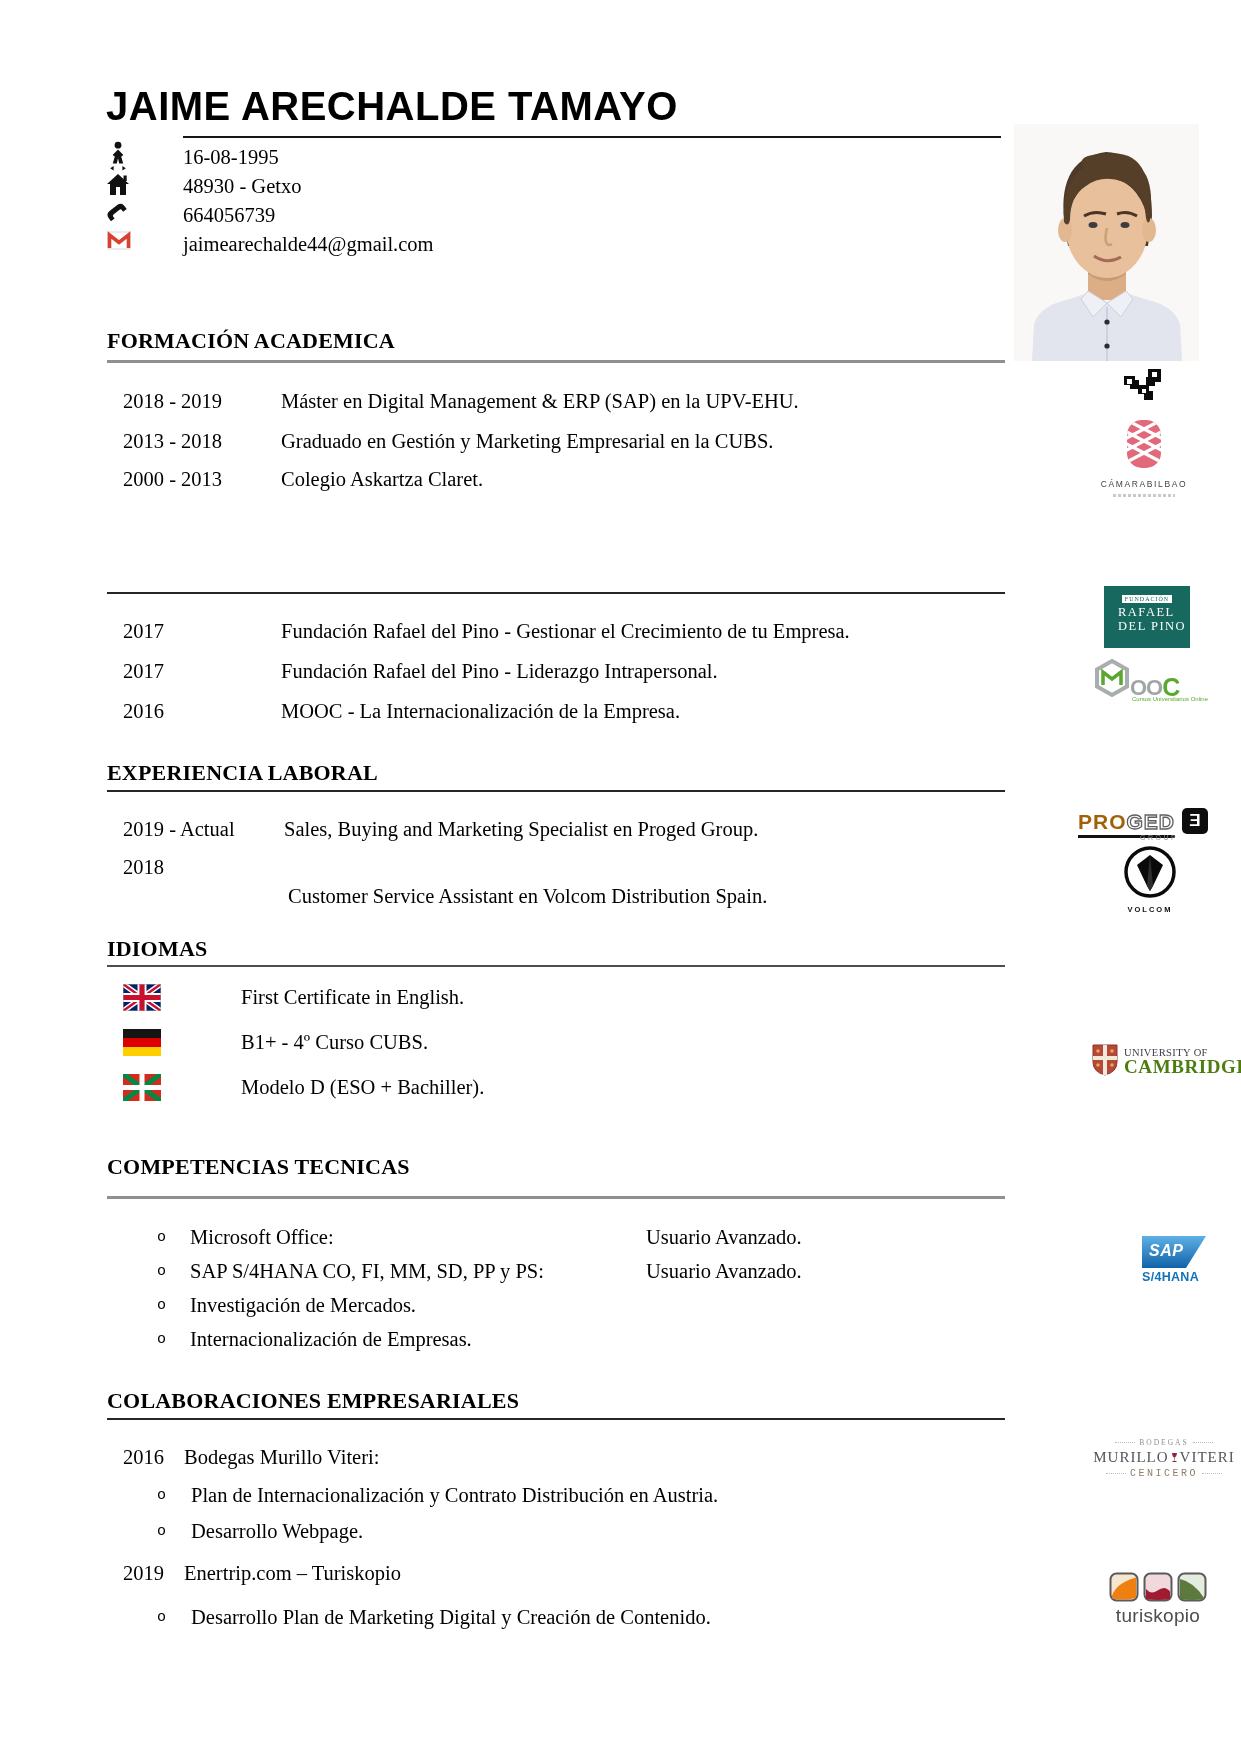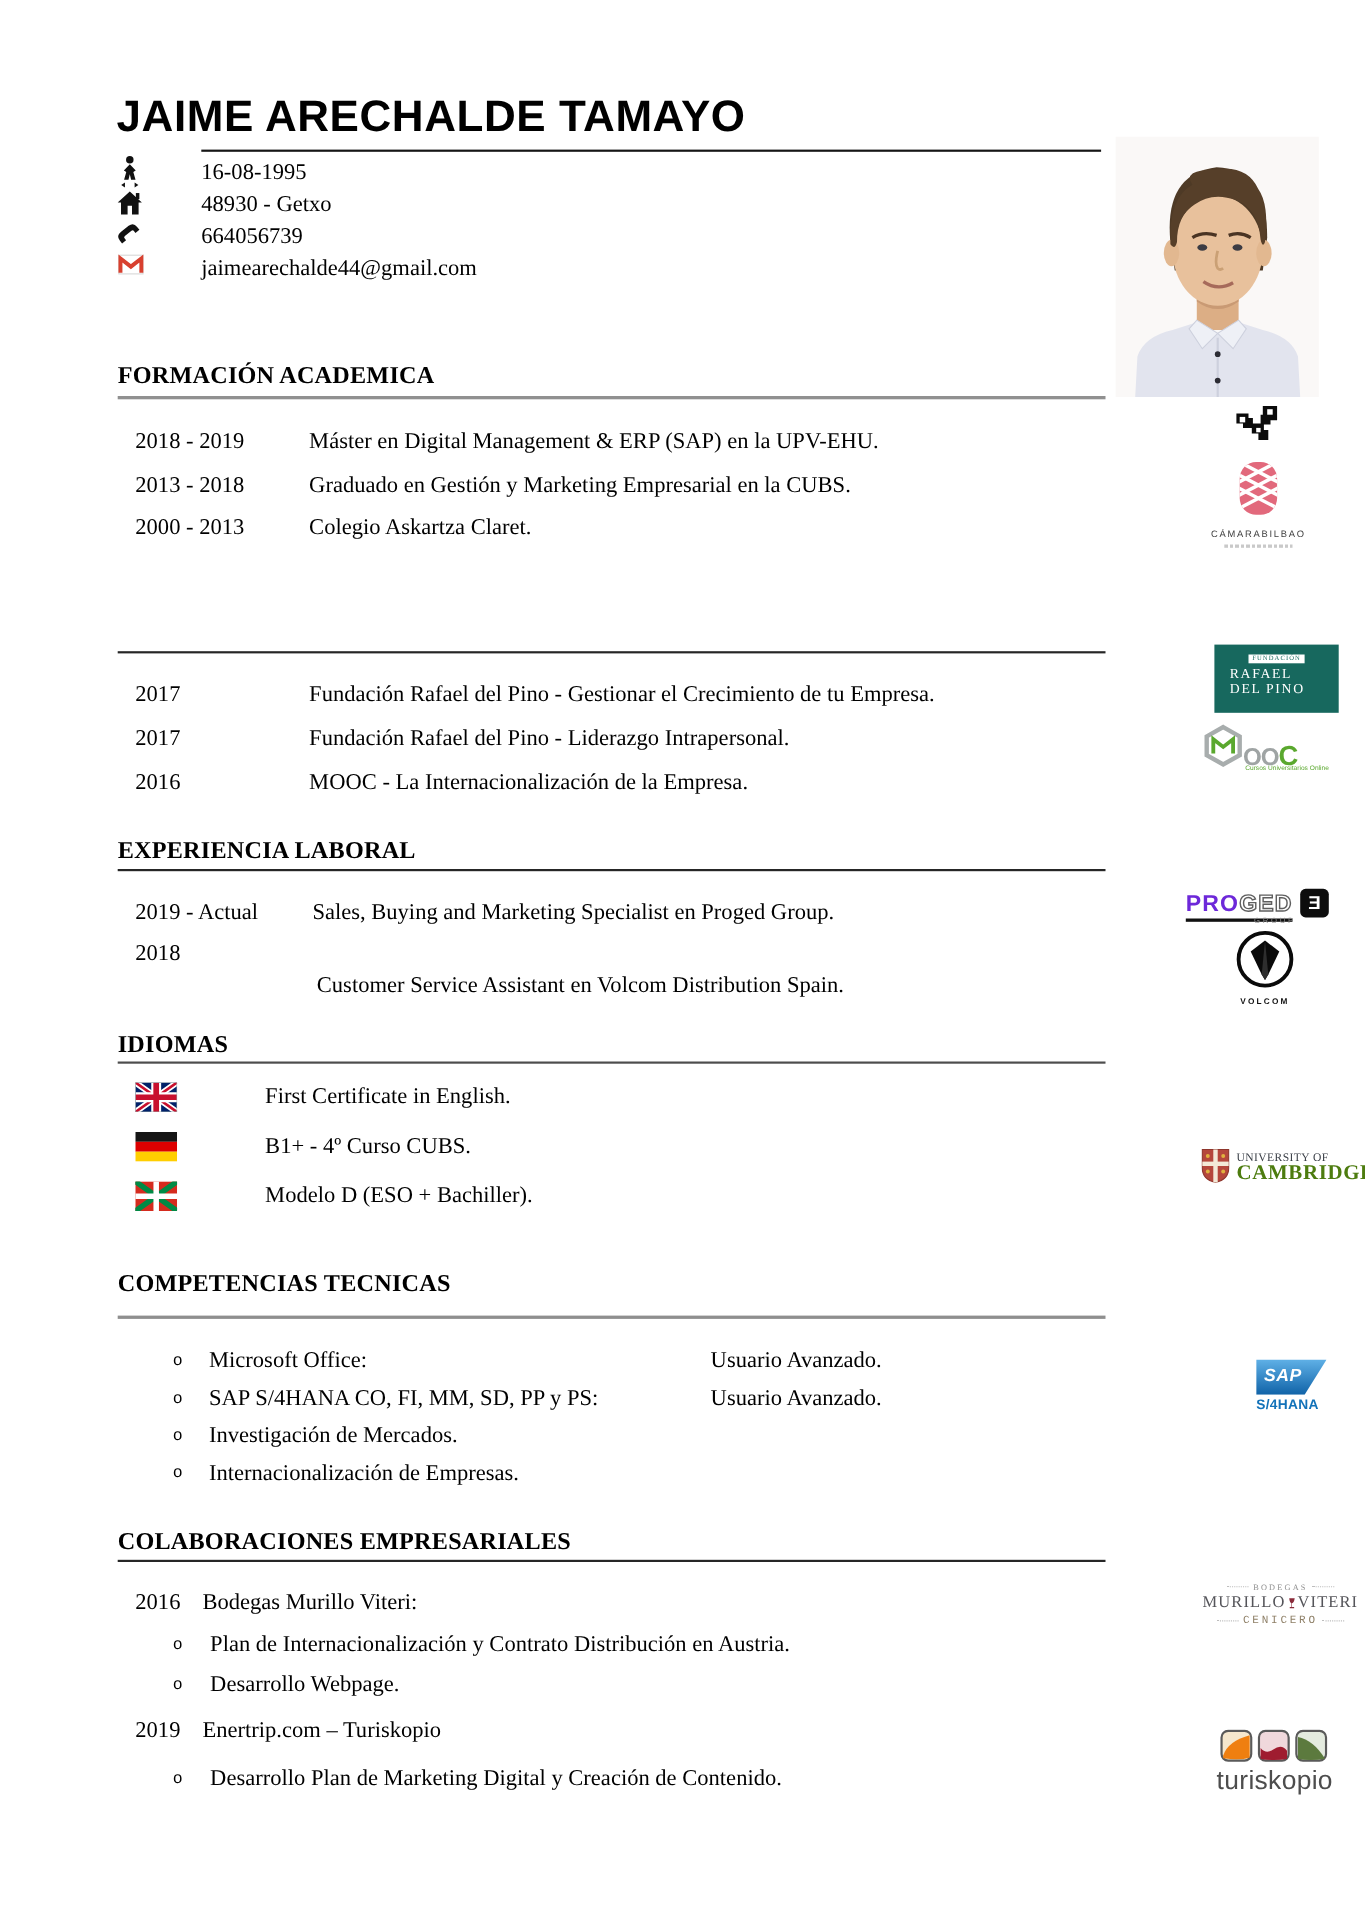--- a/index.html
+++ b/index.html
@@ -21,32 +21,32 @@
   .b-text{position:absolute;left:174px;font-size:20.5px;white-space:nowrap;}
   .b-level{position:absolute;left:630px;font-size:20.5px;white-space:nowrap;}
   .flag{position:absolute;left:107px;top:-2px;}
   .lang-text{position:absolute;left:225px;font-size:20.5px;white-space:nowrap;}
   
   .logo{position:absolute;font-family:"Liberation Sans","DejaVu Sans",sans-serif;}
   .camara{width:112px;text-align:center;}
   .camara-label{font-size:8.5px;letter-spacing:1.6px;color:#3f3f3f;margin-top:5px;white-space:nowrap;}
   .camara-sub{width:62px;height:3px;margin:5px auto 0;
               background:repeating-linear-gradient(90deg,#c9c9c9 0 3px,#fff 3px 5px);}
-  .rafael{width:113px;height:62px;background:#17685e;color:#fff;text-align:center;
+  .rafael{width:86px;height:62px;background:#17685e;color:#fff;text-align:center;
           font-family:"Liberation Serif",serif;}
   .rafael-top{font-size:6px;letter-spacing:1px;margin-top:9px;display:inline-block;
               background:#fff;color:#17685e;padding:0 3px;line-height:8px;}
   .rafael-l{font-size:12.5px;letter-spacing:1.5px;line-height:14px;text-align:left;margin-left:14px;}
   .mooc{display:flex;align-items:flex-end;}
   .mooc-oo{font-size:22px;font-weight:bold;color:#9fa4a4;letter-spacing:-1px;line-height:20px;}
   .mooc-c{font-size:25px;font-weight:bold;color:#5aa82e;line-height:21px;}
   .mooc-sub{position:absolute;left:38px;top:38px;font-size:6px;color:#5aa82e;white-space:nowrap;}
   .proged{width:136px;}
   .proged-line{display:inline-block;border-bottom:3px solid #111;padding-bottom:1px;}
-  .proged-pro{font-size:21px;font-weight:900;letter-spacing:1px;color:#6d28d9;}
+  .proged-pro{font-size:21px;font-weight:900;letter-spacing:1px;color:#a16207;}
   .proged-ged{font-size:21px;font-weight:900;letter-spacing:1px;color:#fff;
               -webkit-text-stroke:1.3px #5f5f5f;}
   .proged-group{position:absolute;left:62px;top:24px;font-size:7px;letter-spacing:2.5px;color:#8b8b8b;}
   .proged-d{position:absolute;left:104px;top:-2px;width:26px;height:26px;background:#0d0d0d;
             border-radius:5px;color:#fff;font-weight:bold;font-size:17px;text-align:center;line-height:26px;}
   .volcom{width:60px;text-align:center;}
   .volcom-label{font-size:7.5px;font-weight:bold;letter-spacing:2px;color:#111;margin-top:1px;}
   .cambridge{display:flex;gap:6px;align-items:center;}
   .camb-l1{font-size:10.5px;letter-spacing:0.4px;color:#3a3f47;font-family:"Liberation Serif",serif;line-height:12px;}
   .camb-l2{font-size:19px;letter-spacing:0.6px;color:#4d7c0f;font-family:"Liberation Serif",serif;line-height:15px;font-weight:bold;}
@@ -55,21 +55,21 @@
              font-size:16px;letter-spacing:0.5px;}
   .murillo{width:152px;text-align:center;color:#4f4f52;}
   .mv-row{display:flex;align-items:center;justify-content:center;gap:4px;}
   .dotline{width:20px;border-top:1px dotted #bdbdbd;height:0;}
   .mv-bodegas{font-size:7.5px;letter-spacing:2px;color:#8f8f8f;font-family:"Liberation Serif",serif;}
   .mv-name{font-size:15px;letter-spacing:1px;font-family:"Liberation Serif",serif;color:#55555a;
            display:flex;align-items:center;justify-content:center;gap:2px;margin:2px 0;}
   .mv-bottom{font-size:10px;letter-spacing:2.5px;color:#8f8068;font-family:Liberation Mono, monospace;}
   .turiskopio{width:104px;text-align:center;}
   .turis-squares{display:flex;gap:4px;justify-content:center;}
-  .turis-label{font-size:24px;color:#4d4d4d;margin-top:3px;letter-spacing:0.3px;}
+  .turis-label{font-size:19px;color:#4d4d4d;margin-top:3px;letter-spacing:0.3px;}
 </style>
 </head>
 <body>
 
 <div class="page">
 
   <div class="abs cv-name" style="left:106px;top:84px;">JAIME ARECHALDE TAMAYO</div>
   <div class="abs name-rule" style="left:183px;top:136px;width:818px;"></div>
 
   <div class="abs contact-icon" style="left:103px;top:141px;">

